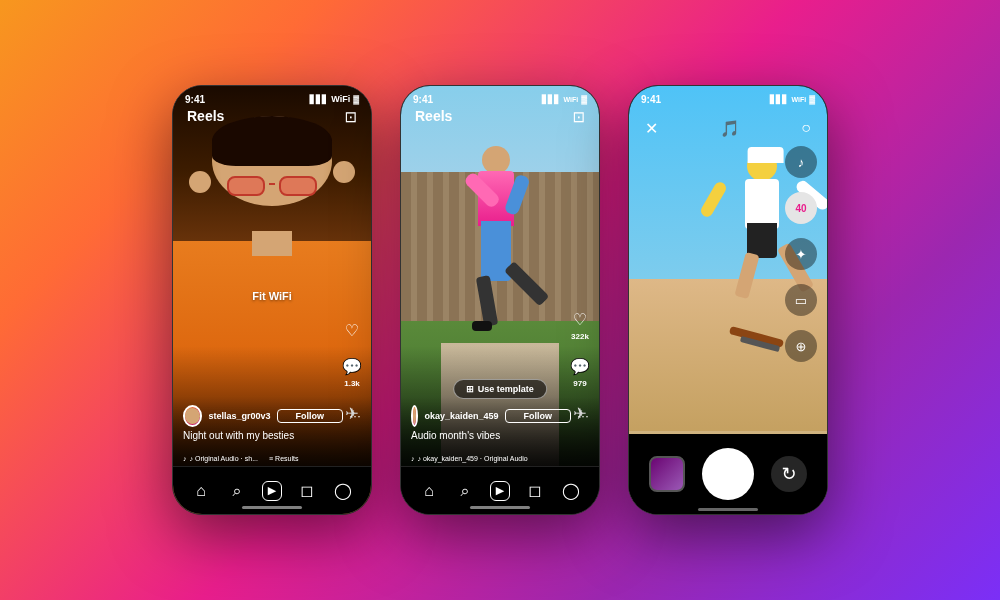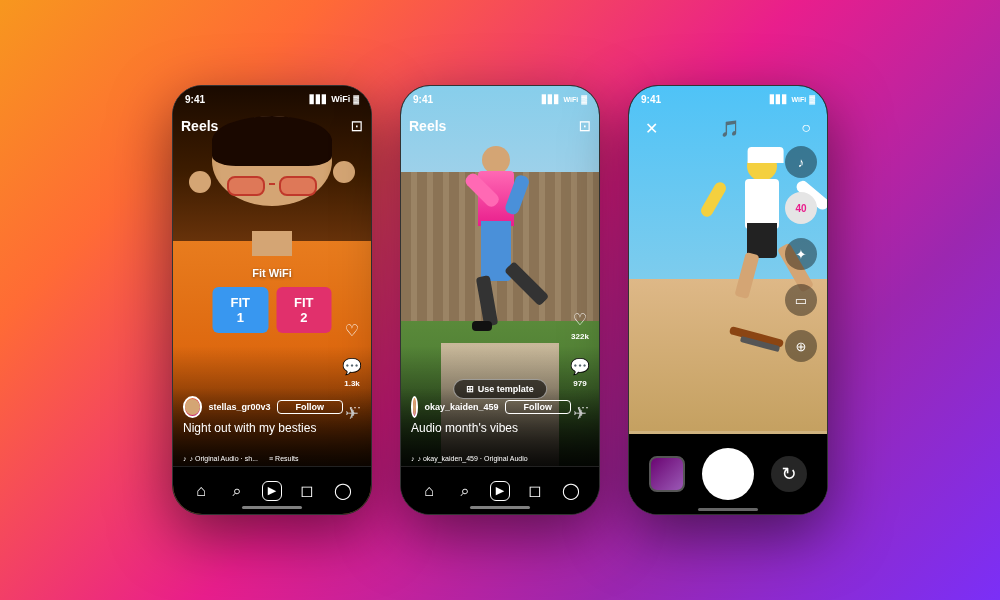--- a/index.html
+++ b/index.html
@@ -54,23 +54,22 @@
     .status-time { font-weight: 700; font-size: 10px; }
     .status-icons { display: flex; gap: 3px; align-items: center; }
 
     
     .reels-header {
       position: absolute;
       top: 22px;
       left: 0; right: 0;
       height: 36px;
       display: flex;
-      align-items: center;
       justify-content: space-between;
-      padding: 0 8px;
+      padding: 0 14px;
       z-index: 10;
     }
 
     .reels-title {
       font-size: 14px;
       font-weight: 700;
       color: #fff;
     }
 
     
@@ -197,23 +196,23 @@
       cursor: pointer;
     }
 
     .dots-menu {
       margin-left: auto;
       font-size: 12px;
       color: #fff;
     }
 
     .caption {
-      font-size: 12px;
-      color: #fff;
-      margin-bottom: 20px;
+      font-size: 10px;
+      color: #fff;
+      margin-bottom: 14px;
     }
 
     .audio-row {
       font-size: 7px;
       color: #fff;
       display: flex;
       align-items: center;
       gap: 3px;
     }
 
@@ -403,24 +402,20 @@
       </div>
     </div>
 
     <div class="reels-header">
       <span class="reels-title">Reels</span>
       <span style="color:#fff;font-size:15px;">⊡</span>
     </div>
 
     <div class="fit-check-overlay">
       <div class="fit-check-label">Fit WiFi</div>
-      <div class="fit-buttons">
-        <button class="fit-btn fit-btn-1">FIT 1</button>
-        <button class="fit-btn fit-btn-2">FIT 2</button>
-      </div>
     </div>
 
     <div class="side-actions">
       <div class="action-item">
         <div class="action-icon">♡</div>
       </div>
       <div class="action-item">
         <div class="action-icon">💬</div>
         <span class="action-count">1.3k</span>
       </div>

